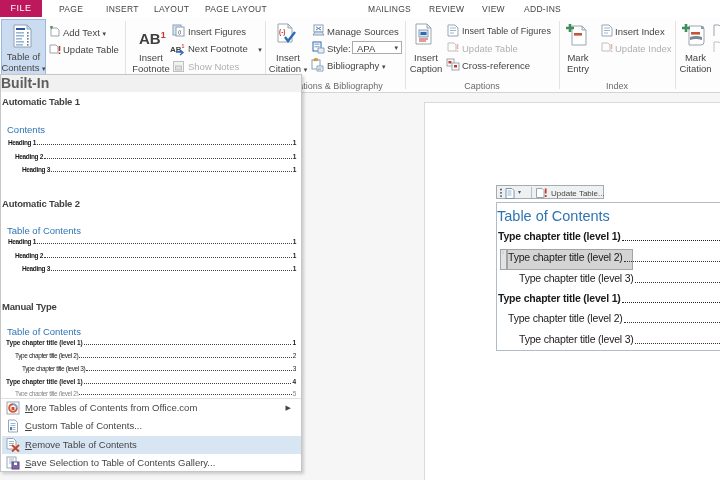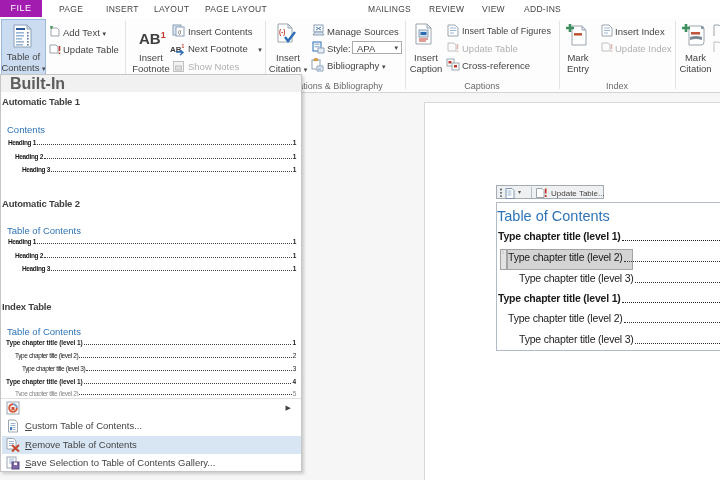--- a/index.html
+++ b/index.html
@@ -3,36 +3,36 @@
 <meta charset="utf-8">
 <style>
   * { margin:0; padding:0; box-sizing:border-box; }
   html,body { width:720px; height:480px; overflow:hidden; }
   body { font-family:"Liberation Sans", sans-serif; position:relative; background:#fff; }
   .abs { position:absolute; }
   #canvas { position:absolute; top:0; left:0; width:720px; height:480px; overflow:hidden; background:#fdfdfd; }
 
   
   #tabbar { position:absolute; top:0; left:0; width:720px; height:18px; background:#fff; }
-  #filetab { position:absolute; top:0; left:0; width:42px; height:17px; background:#a21caf; color:#fff; font-size:9px; text-align:center; line-height:17px; letter-spacing:0.5px; }
+  #filetab { position:absolute; top:0; left:0; width:42px; height:17px; background:#be185d; color:#fff; font-size:9px; text-align:center; line-height:17px; letter-spacing:0.5px; }
   .tab { position:absolute; top:0; height:18px; font-size:8.5px; color:#444; line-height:19px; letter-spacing:0.3px; }
   #tab-ref { color:#2b579a; background:#fff; border:1px solid #d5d5d5; border-bottom:none; top:0; height:18px; padding:0 11px 0 7px; font-size:8px; line-height:19.5px; }
 
   
   #ribbon { position:absolute; top:18px; left:0; width:720px; height:75px; background:#fdfdfd; border-bottom:1px solid #d5d5d5; }
   .gsep { position:absolute; top:3px; height:68px; width:1px; background:#e3e3e3; }
   .glabel { position:absolute; top:63px; font-size:9px; color:#6a6a6a; text-align:center; }
   .rtext { font-size:9.5px; color:#444; white-space:nowrap; }
   .gray { color:#b0b0b0 !important; }
   .bigbtn { position:absolute; text-align:center; font-size:9.5px; color:#444; }
   .dd { color:#444; font-size:7px; }
 
   
   #dropdown { position:absolute; top:74px; left:0; width:302px; height:398px; background:#fff; border:1px solid #c6c6c6; box-shadow:2px 2px 3px rgba(0,0,0,0.18); }
-  #builtin { position:absolute; top:0; left:0; right:0; height:17px; background:#f1f1f1; font-size:16px; font-weight:bold; color:#5e5e5e; line-height:17px; padding-left:9px; }
+  #builtin { position:absolute; top:0; left:0; right:0; height:17px; background:#f1f1f1; font-size:14px; font-weight:bold; color:#5e5e5e; line-height:17px; }
   .seclabel { position:absolute; left:1px; font-size:9.5px; font-weight:bold; color:#404040; letter-spacing:-0.2px; }
   .pv-blue { position:absolute; color:#2e74b5; font-size:9.5px; }
   .tocrow { position:absolute; display:flex; align-items:baseline; }
   .tocrow .lead { flex:1; border-bottom:1px dotted #404040; margin:0 1px; height:1px; align-self:flex-end; margin-bottom:1px; }
   .pvrow { font-size:6.5px; font-weight:bold; color:#1a1a1a; letter-spacing:-0.35px; }
   .pvrow2 { font-size:6.5px; color:#1a1a1a; letter-spacing:-0.4px; }
   .menuitem { position:absolute; left:1px; width:299px; height:18.5px; font-size:9.5px; color:#444; }
   .menuitem .mi-text { position:absolute; left:23px; top:3px; }
   .menuitem .mi-icon { position:absolute; left:4px; top:2px; width:14px; height:14px; }
   u { text-decoration:underline; }
@@ -100,21 +100,21 @@
     </svg>
     <div class="rtext abs" style="left:63px; top:26px;">Update Table</div>
 
     <div class="abs" style="left:139px; top:12px; font-size:15px; font-weight:bold; color:#404040;">AB<span style="font-size:9px; color:#c0392b; vertical-align:super;">1</span></div>
     <div class="bigbtn" style="left:126px; top:34px; width:50px;">Insert<br>Footnote</div>
     <svg class="abs" style="left:172px; top:6px;" width="13" height="13" viewBox="0 0 13 13">
       <rect x="1" y="1" width="8" height="10" fill="#dce6f0" stroke="#8aa0b8"></rect>
       <rect x="4" y="3" width="8" height="9" fill="#fff" stroke="#8aa0b8"></rect>
       <text x="6" y="10" font-size="6" fill="#444">(i</text>
     </svg>
-    <div class="rtext abs" style="left:188px; top:8px;">Insert Contents</div>
+    <div class="rtext abs" style="left:188px; top:8px;">Insert Figures</div>
     <div class="abs" style="left:170px; top:25px; font-size:8px; font-weight:bold; color:#404040;">AB<span style="font-size:5px; color:#c0392b; vertical-align:super;">1</span></div>
     <svg class="abs" style="left:176px; top:32px;" width="10" height="7" viewBox="0 0 10 7">
         <path d="M0 2 h6 M4 0 l3 2.5 l-3 2.5" stroke="#2b6cb5" stroke-width="1.4" fill="none"></path>
       </svg>
     <div class="rtext abs" style="left:188px; top:25px;">Next Footnote <span style="margin-left:8px;" class="dd">▾</span></div>
     <svg class="abs" style="left:172px; top:42px;" width="13" height="13" viewBox="0 0 13 13">
       <rect x="1.5" y="1.5" width="10" height="10" fill="#f2f2f2" stroke="#c0c0c0"></rect>
       <rect x="3.5" y="6" width="6" height="4" fill="#e0e0e0" stroke="#c0c0c0"></rect>
     </svg>
     <div class="rtext abs gray" style="left:188px; top:43px;">Show Notes</div>
@@ -299,21 +299,21 @@
       <span>Heading 2</span>
         <span class="lead"></span>
         <span>1</span>
     </div>
     <div class="tocrow pvrow" style="left:21px; top:190.4px; width:274px;">
       <span>Heading 3 </span>
         <span class="lead"></span>
         <span>1</span>
     </div>
 
-    <div class="seclabel" style="top:226px;">Index Table</div>
+    <div class="seclabel" style="top:226px;">Manual Type</div>
     <div class="pv-blue" style="left:6px; top:250.5px;">Table of Contents</div>
     <div class="tocrow pvrow" style="left:5px; top:263.9px; width:290px; letter-spacing:-0.1px;">
       <span>Type chapter title (level 1)</span>
         <span class="lead"></span>
         <span>1</span>
     </div>
     <div class="tocrow pvrow2" style="left:14px; top:277.4px; width:281px;">
       <span>Type chapter title (level 2)</span>
         <span class="lead"></span>
         <span>2</span>
@@ -336,20 +336,21 @@
 
     <div class="abs" style="left:0; top:322.5px; width:300px; height:1px; background:#e0e0e0;"></div>
 
     <div class="menuitem" style="top:323.5px;">
       <svg class="mi-icon" viewBox="0 0 14 14">
         <rect x="1" y="1" width="12" height="12" fill="#fff" stroke="#9aa5af"></rect>
         <path d="M7 3.2 a3.8 3.8 0 1 0 3.8 3.8" fill="none" stroke="#d3593a" stroke-width="2"></path>
         <path d="M10.8 7 a3.8 3.8 0 0 0 -3.8 -3.8" fill="none" stroke="#7a9bc4" stroke-width="2"></path>
         <path d="M5.5 6 l3 0 l0 3 l-3 0 z" fill="#c84a2e"></path>
       </svg>
+      <span class="mi-text"><u>M</u>ore Tables of Contents from Office.com</span>
       <span style="position:absolute; right:10px; top:5px; font-size:7px; color:#444;">▶</span>
     </div>
     <div class="menuitem" style="top:360.5px; background:#d8e6f4;">
       <svg class="mi-icon" viewBox="0 0 14 14">
         <path d="M1 0.5 h6.5 l2.5 2.5 v8 h-9 z" fill="#fff" stroke="#9aa5af"></path>
         <path d="M3 3.5 h5 M3 5.5 h5 M3 7.5 h3" stroke="#9ab6d4"></path>
         <path d="M6 7 l7 6.5 M13 7 l-7 6.5" stroke="#c4452c" stroke-width="2"></path>
       </svg>
       <span class="mi-text"><u>R</u>emove Table of Contents</span>
     </div>

